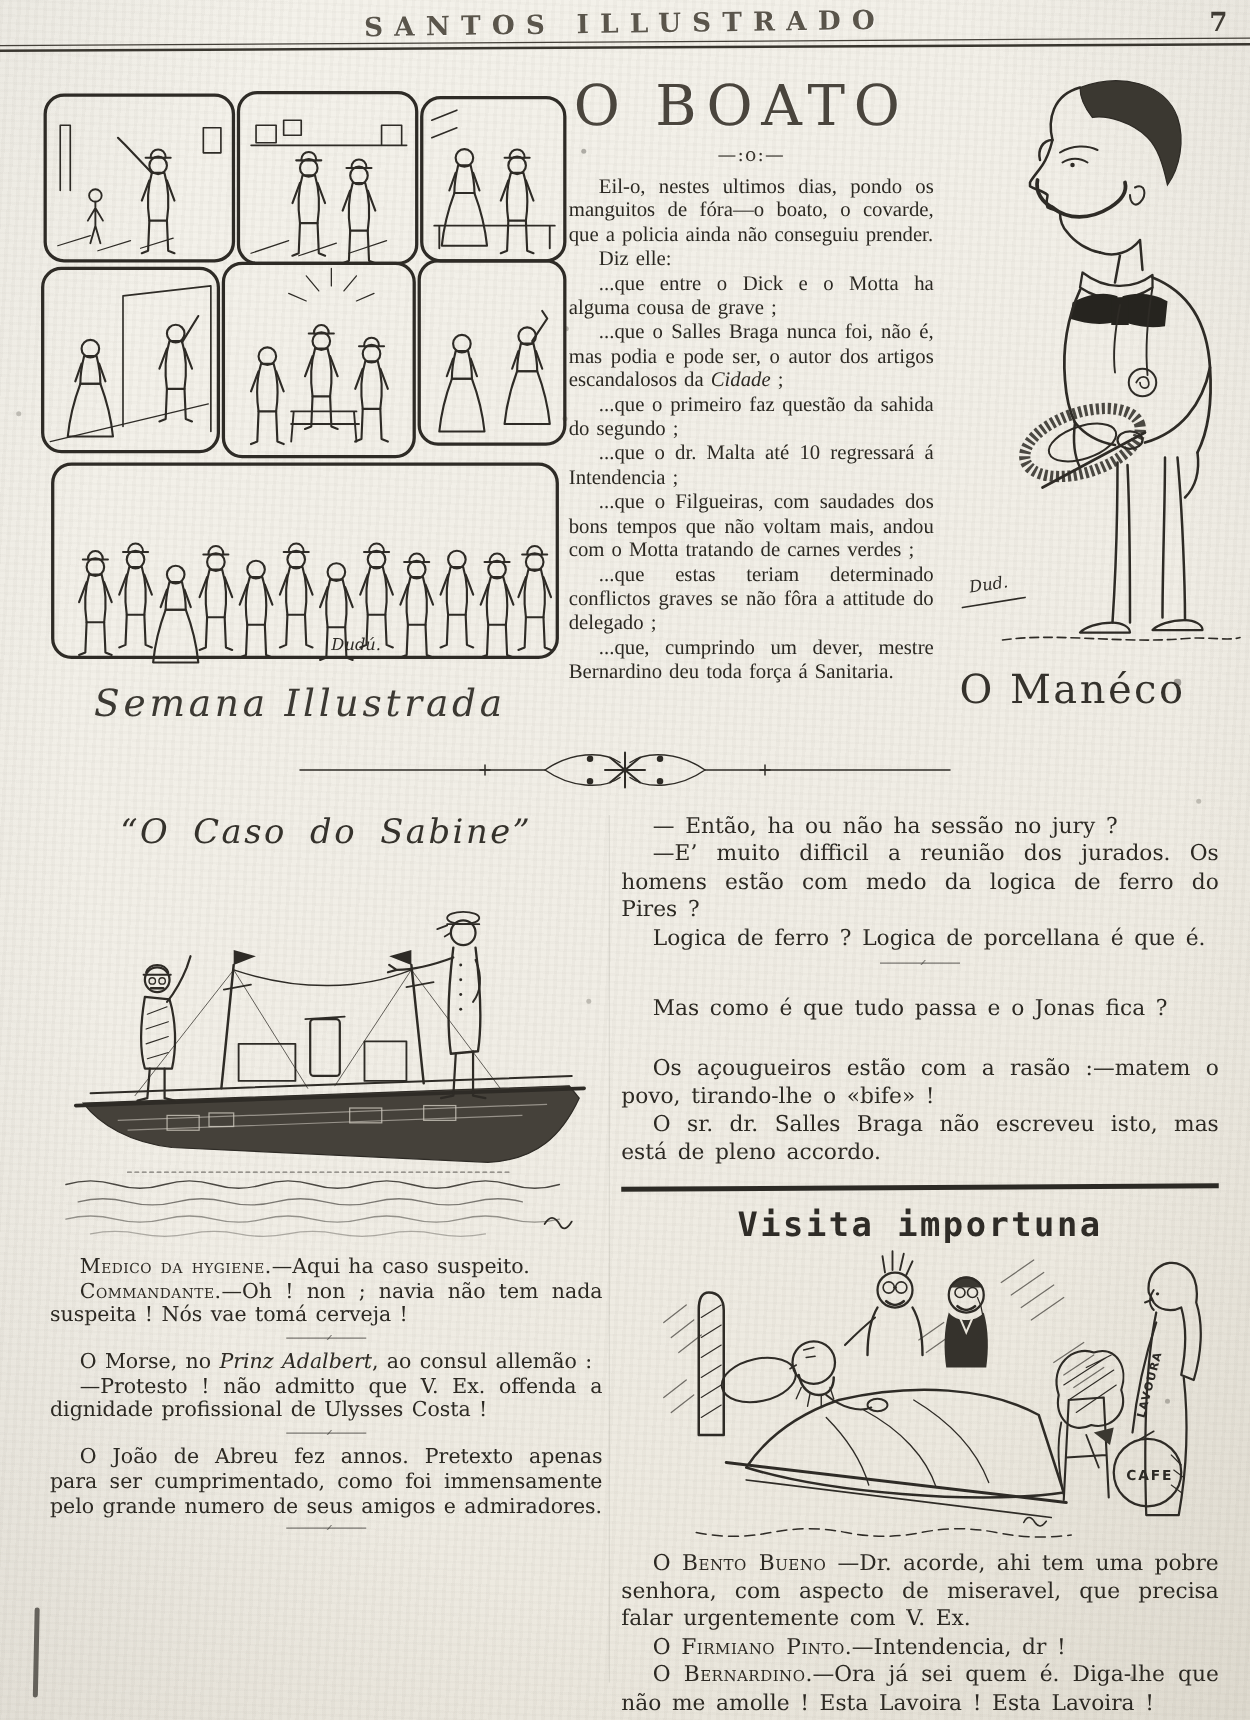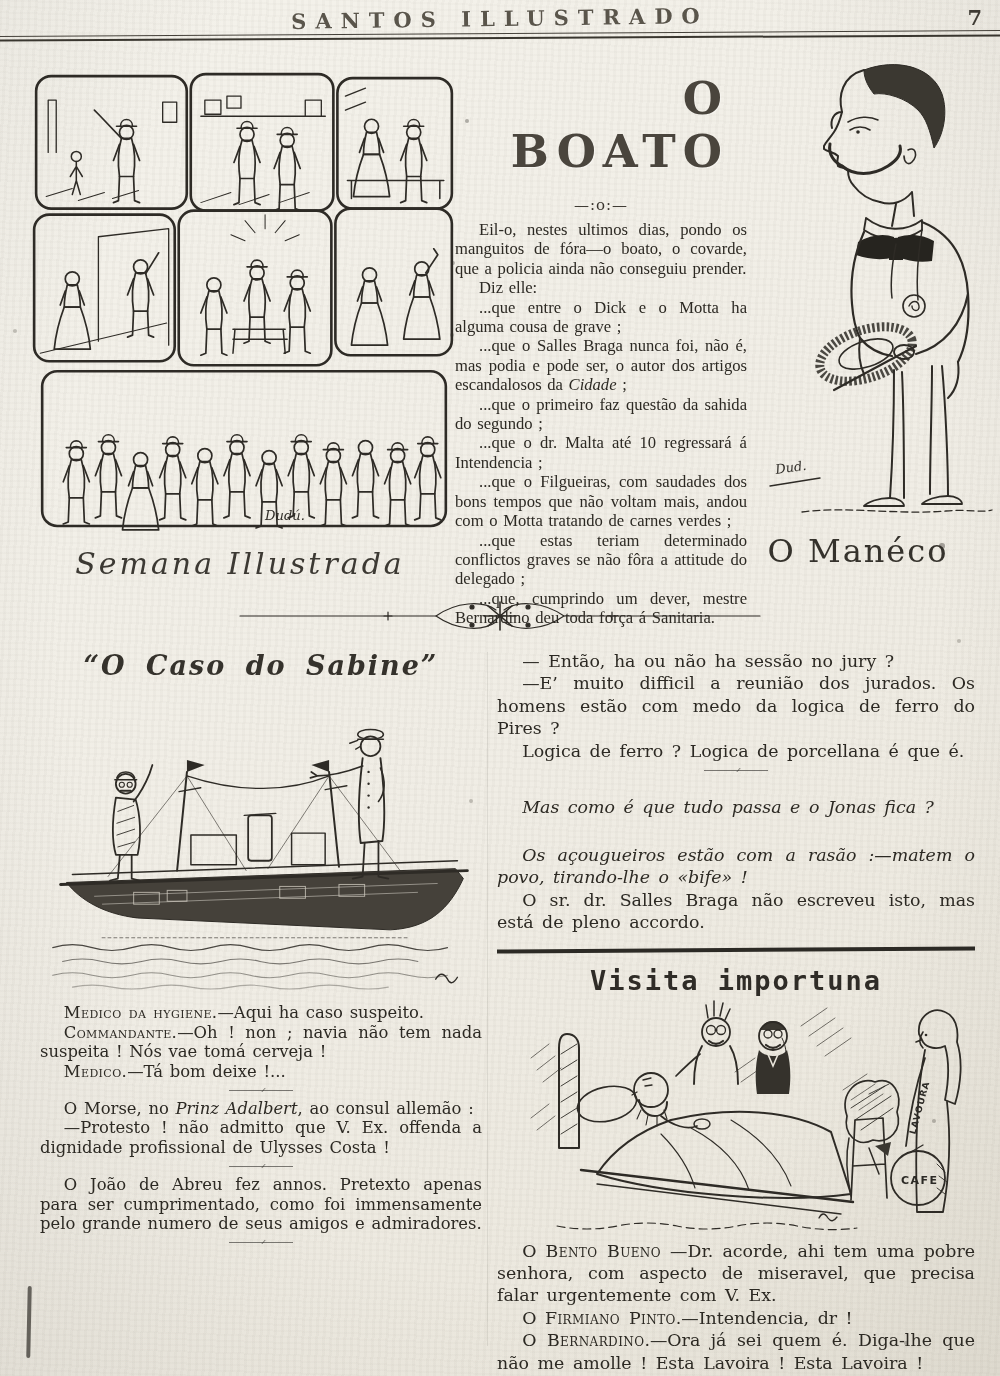--- a/index.html
+++ b/index.html
@@ -16,41 +16,41 @@
   .page-number{position:absolute;top:5px;right:18px;font-weight:700;font-size:21px;color:#3f3b34;}
   .rule{position:absolute;left:0;right:0;height:0;}
   .rule-thin{top:33px;border-top:1.6px solid #45413a;transform:rotate(-.35deg);}
   .rule-thick{top:37px;border-top:2.6px solid #39362f;transform:rotate(-.3deg);}
 
   .comic{position:absolute;left:28px;top:56px;width:432px;height:484px;}
   .semana-caption{position:absolute;left:60px;top:546px;width:360px;text-align:center;
     font-style:italic;font-weight:400;font-size:30px;letter-spacing:3px;color:#3c3933;}
 
   .boato{position:absolute;left:455px;top:54px;width:292px;}
-  .boato h1{margin:18px;text-align:right;font-size:45px;font-weight:700;letter-spacing:7px;color:#4a453d;
+  .boato h1{margin:4px;text-align:left;font-size:45px;font-weight:400;letter-spacing:7px;color:#4a453d;
     text-shadow:1px 1px 0 rgba(255,255,255,.35);}
   .boato-orn{text-align:center;font-size:15px;letter-spacing:1px;margin:2px 0 6px;color:#3a362f;}
 
   .para{margin:0;text-align:justify;text-indent:1.45em;word-spacing:1.5px;}
-  .para.gap{margin-top:25px;font-style:italic;}
+  .para.gap{margin-top:25px;}
   .boato .para{font-size:16.6px;line-height:1.17;font-family:Liberation Serif, serif;}
   .sc{font-variant:small-caps;letter-spacing:.4px;}
   .it{font-style:italic;}
   .mini-div{width:64px;margin:8px auto;border-top:1.5px solid rgba(44,41,38,.6);position:relative;}
   .mini-div::after{content:"";position:absolute;left:28px;top:-3px;width:6px;height:4px;
     border-right:1.5px solid rgba(44,41,38,.6);transform:skewX(-40deg);}
 
   .maneco{position:absolute;left:746px;top:50px;width:250px;height:478px;}
   .maneco-caption{position:absolute;left:742px;top:532px;width:232px;text-align:center;
     font-size:32px;letter-spacing:2px;color:#35322c;}
 
   .ornament-divider{position:absolute;left:240px;top:598px;width:520px;height:36px;}
 
   .col-left{position:absolute;left:40px;top:650px;width:442px;}
-  .sabine-title{margin:0 0 4px;text-align:center;font-style:italic;font-weight:700;font-size:27px;
+  .sabine-title{margin:0 0 4px;text-align:center;font-style:italic;font-weight:400;font-size:27px;
     letter-spacing:2px;word-spacing:8px;color:#35322c;}
   .col-left .para{font-size:16.4px;line-height:1.2;}
   .ship-svg{display:block;margin:8px 0 8px;}
 
   .col-right{position:absolute;left:497px;top:650px;width:478px;}
   .col-right .para{font-size:17.4px;line-height:1.29;word-spacing:3px;}
   .heavy-rule{margin-top:14px;height:4px;background:#2c2a25;transform:rotate(-.35deg);}
   .visita-title{margin:13px 0 2px;text-align:center;font-family:"DejaVu Sans Mono","Liberation Mono",monospace;
     font-weight:700;font-size:27px;letter-spacing:2px;color:#2f2c27;}
   .visita-svg{display:block;margin:0 auto 4px;}
@@ -309,21 +309,20 @@
           <path d="M30,302 q20,-4 40,0 t40,0 t40,0 t40,0 t40,0 t40,0 t40,0 t40,0" opacity=".4"></path>
           <path d="M60,252 h310" stroke-dasharray="3 3" opacity=".7"></path>
         </g>
         <path class="ink" stroke-width="1.4" d="M398,294 q6,-10 12,0 q4,8 10,-2"></path>
       </g>
     </svg>
 
     <div>
         <p class="para"><span class="sc">Medico da hygiene.</span><span>—Aqui ha caso suspeito.</span></p>
         <p class="para"><span class="sc">Commandante.</span><span>—Oh ! non ; navia não tem nada suspeita ! Nós vae tomá cerveja !</span></p>
-        <p class="para"><span class="sc">Medico.</span><span>—Tá bom deixe !...</span></p>
       </div>
     <div>
         <div class="mini-div"></div>
         <p class="para"><span>O Morse, no </span><span class="it">Prinz Adalbert</span><span>, ao consul allemão :</span></p>
         <p class="para"><span>—Protesto ! não admitto que V. Ex. offenda a dignidade profissional de Ulysses Costa !</span></p>
         <div class="mini-div"></div>
         <p class="para"><span>O João de Abreu fez annos. Pretexto apenas para ser cumprimentado, como foi immensamente pelo grande numero de seus amigos e admiradores.</span></p>
         <div class="mini-div"></div>
       </div>
   </section>

